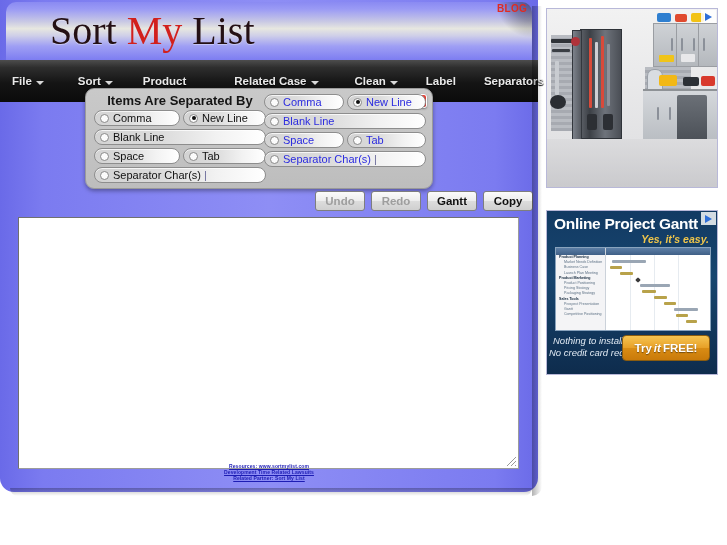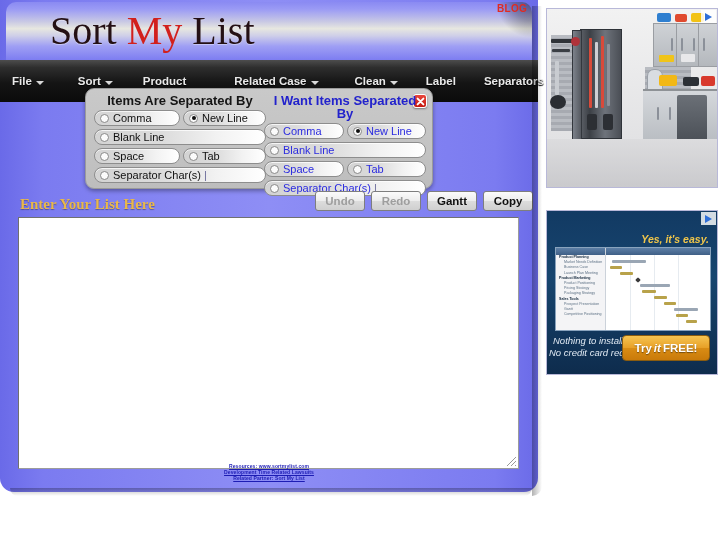--- a/index.html
+++ b/index.html
@@ -316,21 +316,20 @@
         <div class="pill-row">
           <div class="pill grow">
             <span class="radio"></span>
             <span class="pill-lbl">Separator Char(s)</span>
             <span class="caret-text">|</span>
           </div>
         </div>
       </div>
 
       <div class="sep-col right">
-        <div class="sep-head">I Want Items Separated By</div>
 
         <div class="pill-row">
           <div class="pill w-half-r">
             <span class="radio"></span>
             <span class="pill-lbl blue">Comma</span>
           </div>
           <div class="pill grow">
             <span class="radio on"></span>
             <span class="pill-lbl blue">New Line</span>
           </div>
@@ -364,21 +363,20 @@
       </div>
     </div>
 
     <div class="btn-row">
       <div class="abtn disabled">Undo</div>
       <div class="abtn disabled">Redo</div>
       <div class="abtn">Gantt</div>
       <div class="abtn">Copy</div>
     </div>
 
-    <div class="list-label">Enter Your List Here</div>
     <div class="list-area">
       <svg class="grip" viewBox="0 0 13 13">
         <path d="M12 3 L3 12 M12 7 L7 12 M12 11 L11 12" stroke="#9a9a9a" stroke-width="1"></path>
       </svg>
     </div>
 
     <div class="footer-links" id="footer">
         <span class="flink">Resources: www.sortmylist.com</span>
         <span class="flink">Development Time Related Lawsuits</span>
         <span class="flink">Related Partner: Sort My List</span>
@@ -441,20 +439,21 @@
 
         <div class="g-floor"></div>
       </div>
       <div class="adchoice">
           <span class="tri"></span>
         </div>
     </div>
 
     <div class="ad ad2">
       <div class="gantt-ad">
+        <div class="ga-title">Online Project Gantt</div>
         <div class="ga-sub">Yes, it's easy.</div>
 
         <div class="ga-shot">
           <div class="ga-side">
             <div class="ga-sidehdr"></div>
             <div id="gantt-tasks">
                 <div class="ga-task grp">Product Planning</div>
                 <div class="ga-task sub">Market Needs Definition</div>
                 <div class="ga-task sub">Business Case</div>
                 <div class="ga-task sub">Launch Plan Meeting</div>

